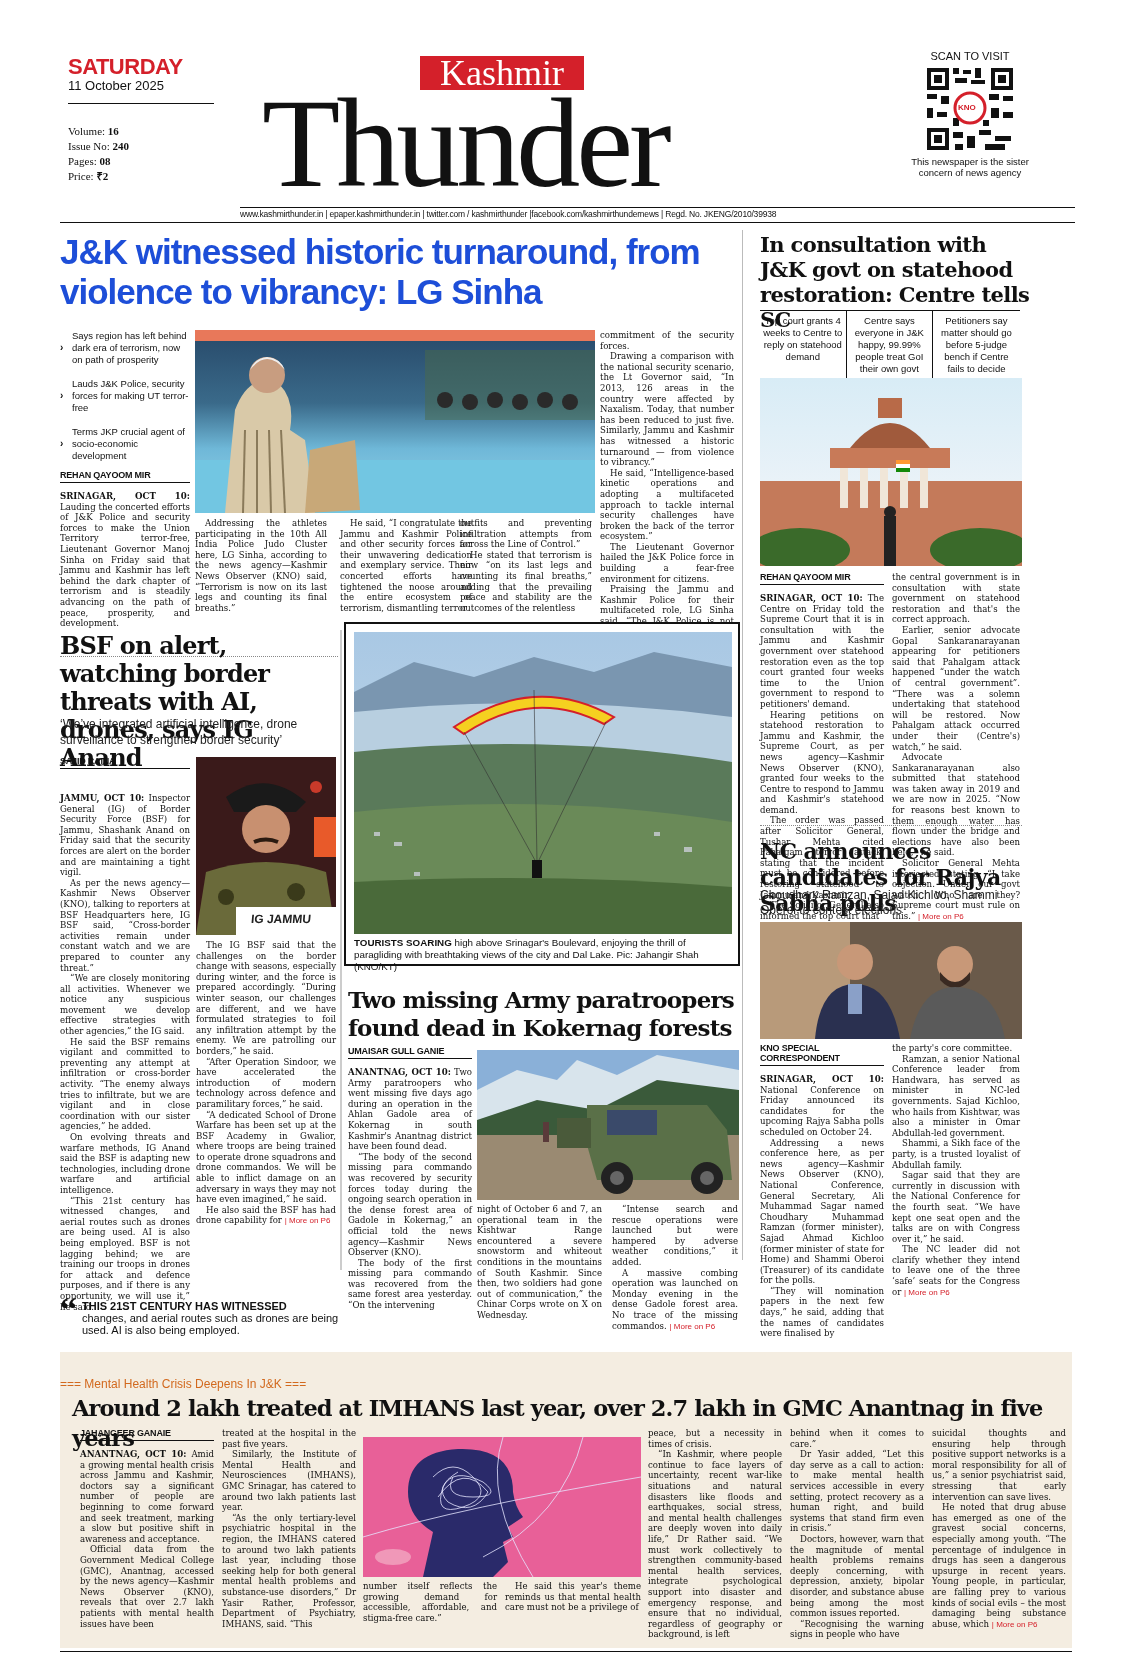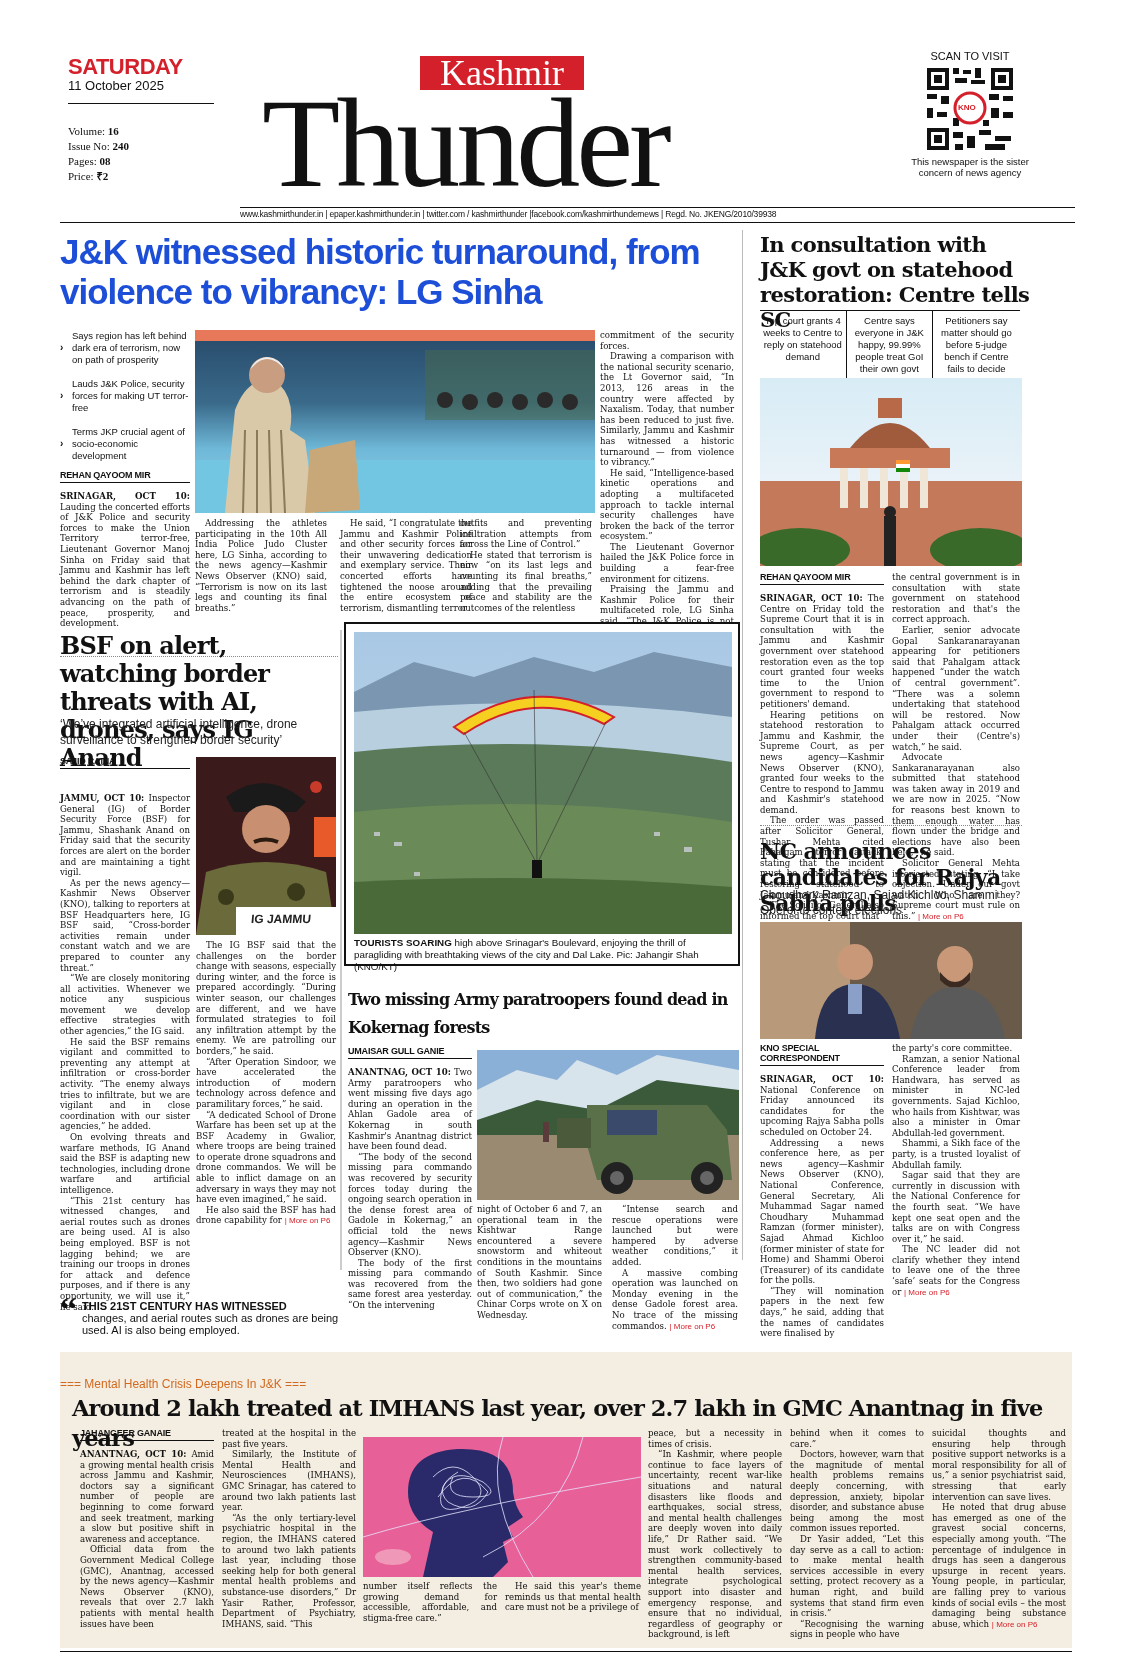--- a/index.html
+++ b/index.html
@@ -16,21 +16,21 @@
 .hr{position:absolute;background:#111}
 .dotted{position:absolute;border-top:1px dotted #888;height:0}
 .vr{position:absolute;width:1px;background:#bbb}
 
 .day{color:#d4202a;font-weight:bold;font-size:22px;letter-spacing:-0.5px}
 .meta div{font-family:Liberation Serif, serif;font-size:11px;line-height:15px}
 .brand-kashmir{background:#d4202a;color:#fff;font-family:"Liberation Serif",serif;font-size:36px;line-height:34px;padding:0 20px;}
 .brand-thunder{font-family:"Liberation Serif",serif;font-size:128px;line-height:110px;letter-spacing:-4px;color:#111}
 .h-lead{font-family:"Liberation Sans",sans-serif;font-weight:bold;font-size:35px;line-height:40px;letter-spacing:-1px;color:#1d4ed8}
 .h-right{font-family:"DejaVu Serif",serif;font-weight:bold;font-size:21px;line-height:25px;letter-spacing:-0.6px}
-.h-mid{font-family:"DejaVu Serif",serif;font-weight:bold;font-size:16px;line-height:28px;letter-spacing:-0.8px}
+.h-mid{font-family:"DejaVu Serif",serif;font-weight:bold;font-size:23px;line-height:28px;letter-spacing:-0.8px}
 .bullet{font-family:"Liberation Sans",sans-serif;font-size:9.5px;line-height:12px;padding-left:12px;position:relative;margin-bottom:12px}
 .bullet .chev{position:absolute;left:0;top:50%;transform:translateY(-50%);font-weight:bold;font-size:10px}
 .box3 div{font-family:"Liberation Sans",sans-serif;font-size:9.5px;line-height:12px;text-align:center;padding:4px 3px}
 .photo{overflow:hidden}
 .mh-band{background:#f4ede1}
 </style>
 </head>
 <body>
 
 <div class="abs" style="left:68px;top:54px;width:146px">
@@ -386,22 +386,22 @@
   </div>
 <div class="abs body-text" style="left:505px;top:1581px;width:136px">
     <p>He said this year's theme reminds us that mental health care must not be a privilege of</p>
   </div>
 <div class="abs body-text" style="left:648px;top:1428px;width:134px">
   <p class="first">peace, but a necessity in times of crisis.</p>
   <p>“In Kashmir, where people continue to face layers of uncertainty, recent war-like situations and natural disasters like floods and earthquakes, social stress, and mental health challenges are deeply woven into daily life,” Dr Rather said. “We must work collectively to strengthen community-based mental health services, integrate psychological support into disaster and emergency response, and ensure that no individual, regardless of geography or background, is left</p>
 </div>
 <div class="abs body-text" style="left:790px;top:1428px;width:134px">
   <p class="first">behind when it comes to care.”</p>
+  <p>Dr Yasir added, “Let this day serve as a call to action: to make mental health services accessible in every setting, protect recovery as a human right, and build systems that stand firm even in crisis.”</p>
   <p>Doctors, however, warn that the magnitude of mental health problems remains deeply concerning, with depression, anxiety, bipolar disorder, and substance abuse being among the most common issues reported.</p>
-  <p>Dr Yasir added, “Let this day serve as a call to action: to make mental health services accessible in every setting, protect recovery as a human right, and build systems that stand firm even in crisis.”</p>
   <p>“Recognising the warning signs in people who have</p>
 </div>
 <div class="abs body-text" style="left:932px;top:1428px;width:134px">
   <p class="first">suicidal thoughts and ensuring help through positive support networks is a moral responsibility for all of us,” a senior psychiatrist said, stressing that early intervention can save lives.</p>
   <p><span>He noted that drug abuse has emerged as one of the gravest social concerns, especially among youth. “The percentage of indulgence in drugs has seen a dangerous upsurge in recent years. Young people, in particular, are falling prey to various kinds of social evils – the most damaging being substance abuse, which</span> <span class="more">| More on P6</span></p>
 </div>
 
 <div class="hr" style="left:60px;top:1651px;width:1012px;height:1px"></div>
 
 </body></html>

